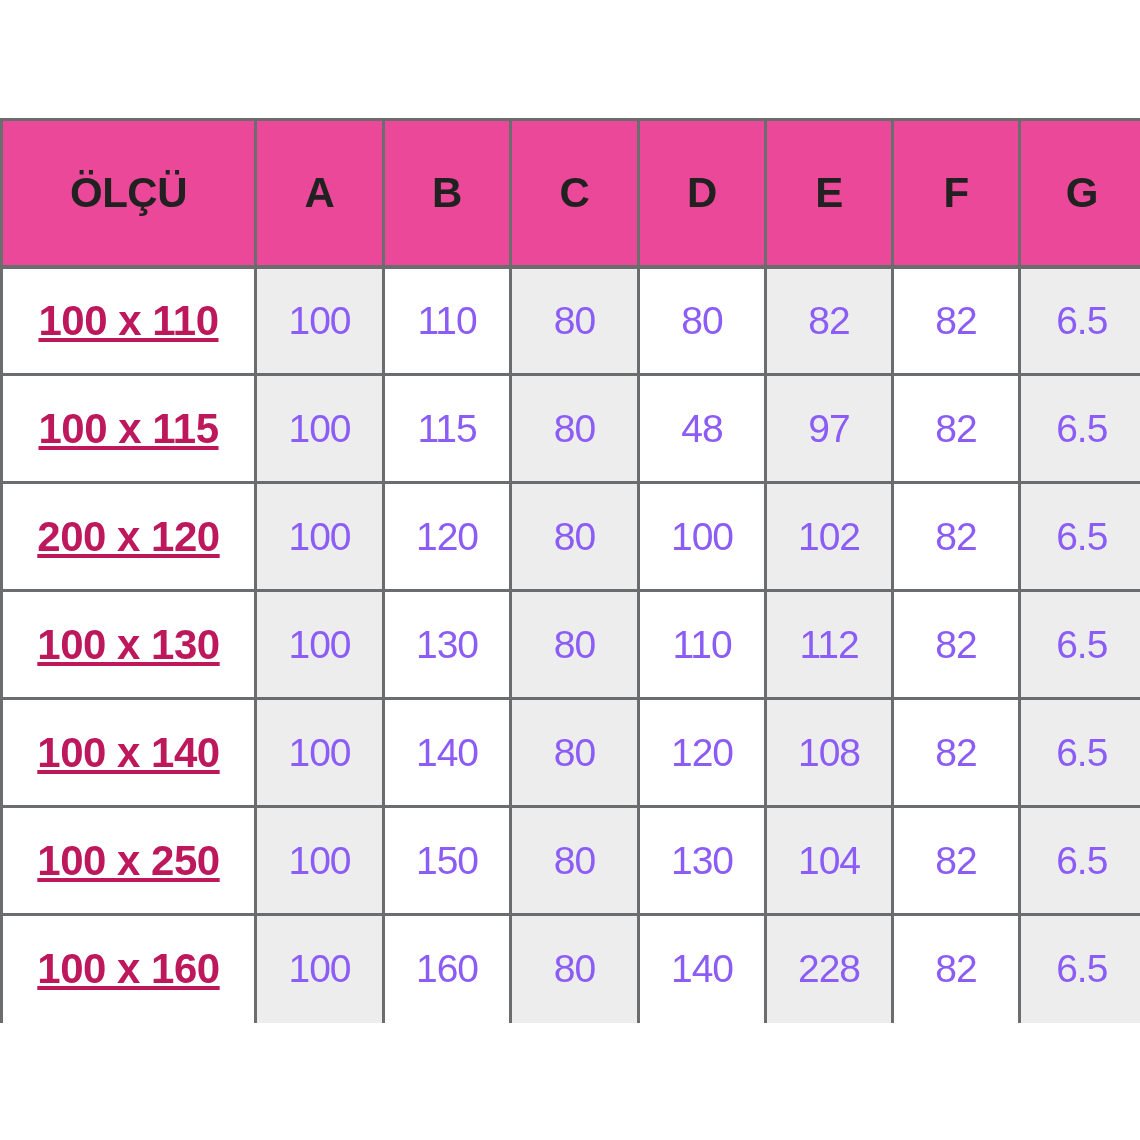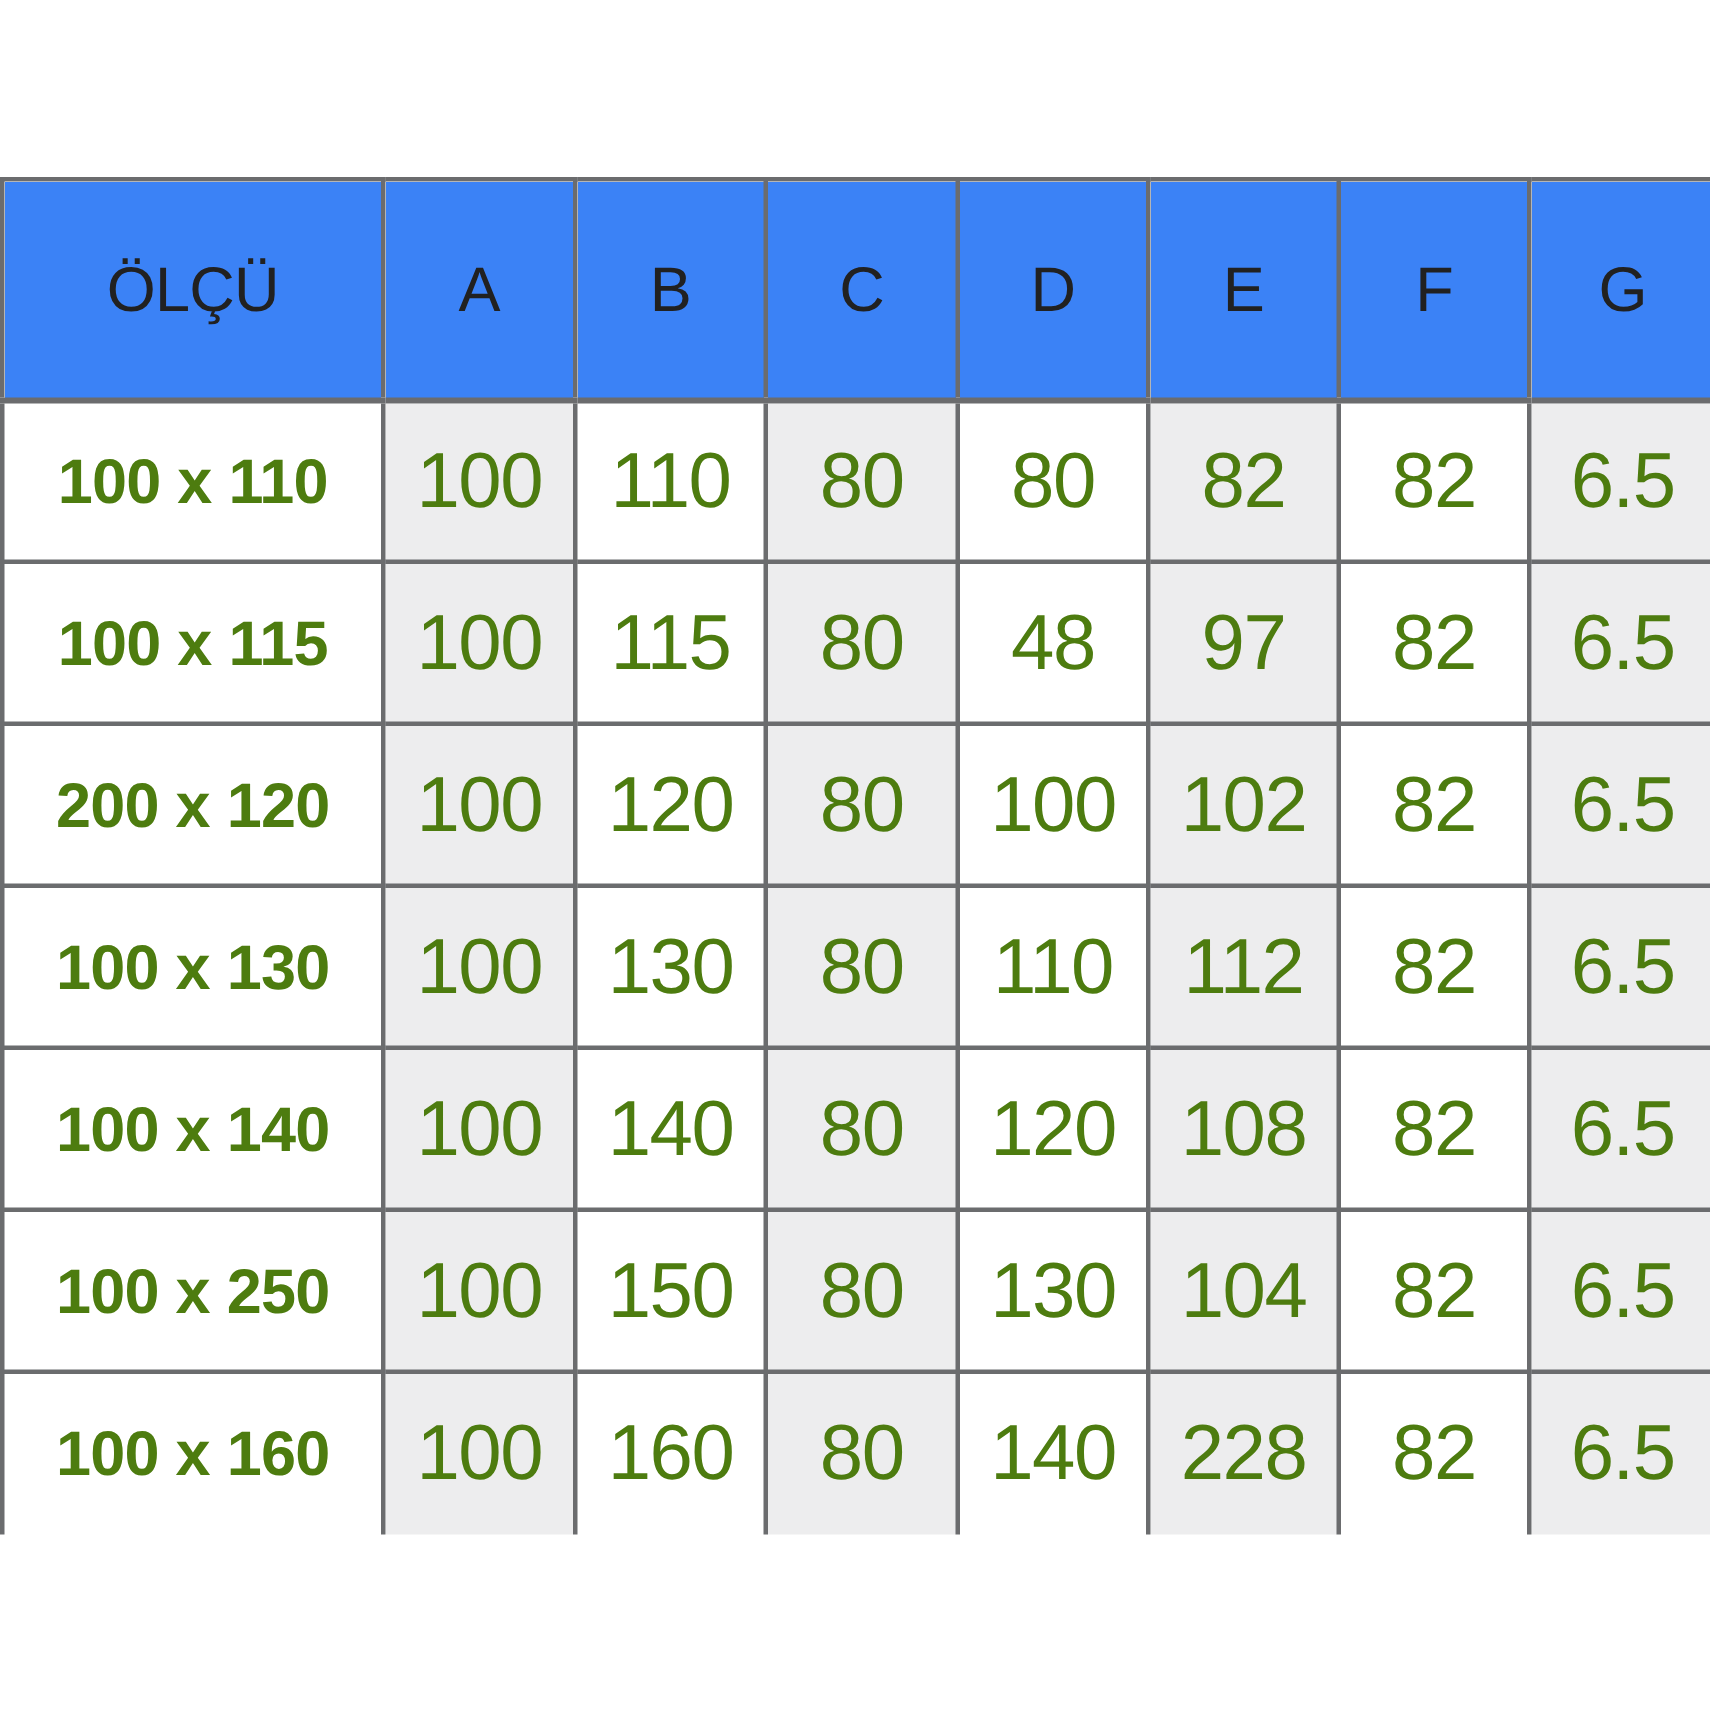--- a/index.html
+++ b/index.html
@@ -42,44 +42,45 @@
   }
   
   .size-table th:last-child,
   .size-table td:last-child { border-right: none; }
   .size-table tbody tr:last-child td { border-bottom: none; }
 
   .size-table thead tr { height: 147px; }
   .size-table tbody tr { height: 108px; }
 
   .size-table th {
-    background: #3b82f6;
+    background: #ec4899;
     border-bottom-width: 4px;
     color: #212121;
     font-size: 42px;
-    font-weight: 400;
+    font-weight: 700;
     letter-spacing: -0.5px;
   }
   .size-table tbody td {
     background: #ffffff;
-    color: #4d7c0f;
-    font-size: 52px;
+    color: #8b5cf6;
+    font-size: 39px;
     font-weight: 400;
     letter-spacing: -1px;
   }
   
   .size-table tbody td:nth-child(even) {
     background: #ededee;
   }
   .size-table tbody td.size-cell {
     background: #ffffff;
-    color: #4d7c0f;
+    color: #be185d;
     font-weight: 700;
     letter-spacing: -0.5px;
     font-size: 42px;
+    text-decoration: underline;
   }
 </style>
 </head>
 <body>
 
 <div class="canvas">
   <table class="size-table">
     <colgroup>
       <col class="c-size">
         <col class="c-a">

